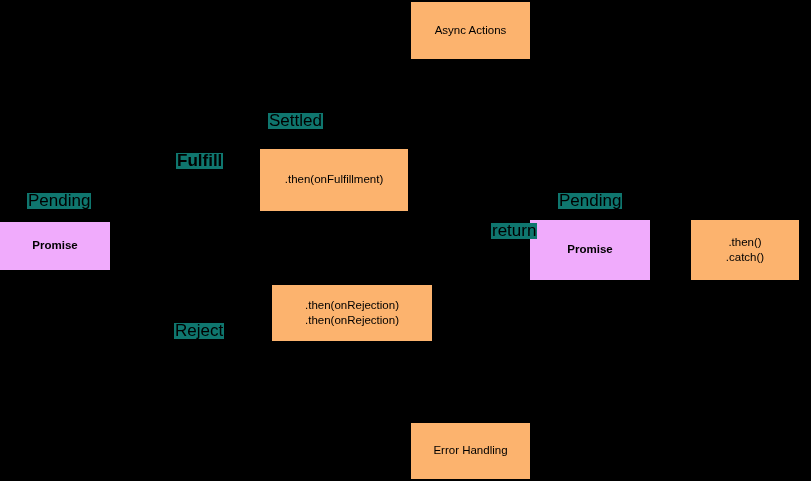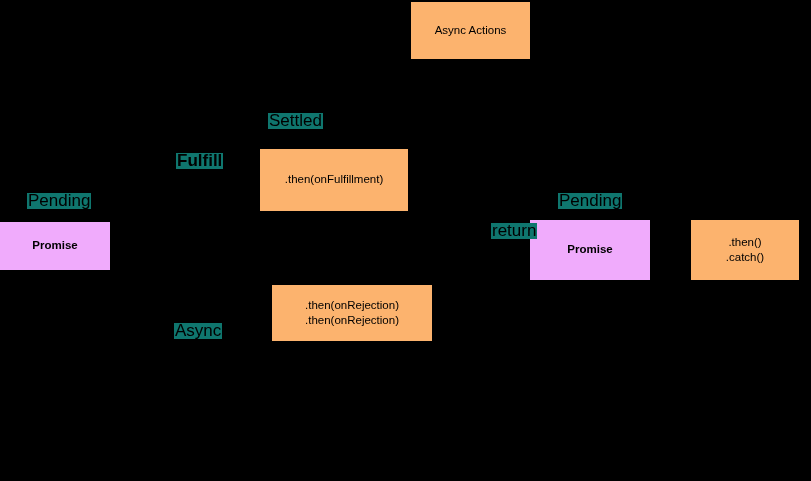--- a/index.html
+++ b/index.html
@@ -95,21 +95,24 @@
 
   <div class="node blue" style="left:530px; top:220px; width:120px; height:60px;">
     <span class="line">Promise</span>
   </div>
 
   <div class="node orange" style="left:691px; top:220px; width:108px; height:60px;">
     <span class="line">.then()</span>
     <span class="line">.catch()</span>
   </div>
 
+  <div class="node orange" style="left:411px; top:423px; width:119px; height:56px;">
+    <span class="line">Error Handling</span>
+  </div>
 
   <div class="edge-label" style="left:268px; top:113px;">Settled</div>
   <div class="edge-label" style="left:176px; top:153px;font-weight:bold;">Fulfill</div>
   <div class="edge-label" style="left:27px; top:193px;">Pending</div>
-  <div class="edge-label" style="left:174px; top:323px;">Async</div>
+  <div class="edge-label" style="left:174px; top:323px;">Reject</div>
   <div class="edge-label" style="left:491px; top:223px;">return</div>
   <div class="edge-label" style="left:558px; top:193px;">Pending</div>
 
 </div>
 
 </body></html>

